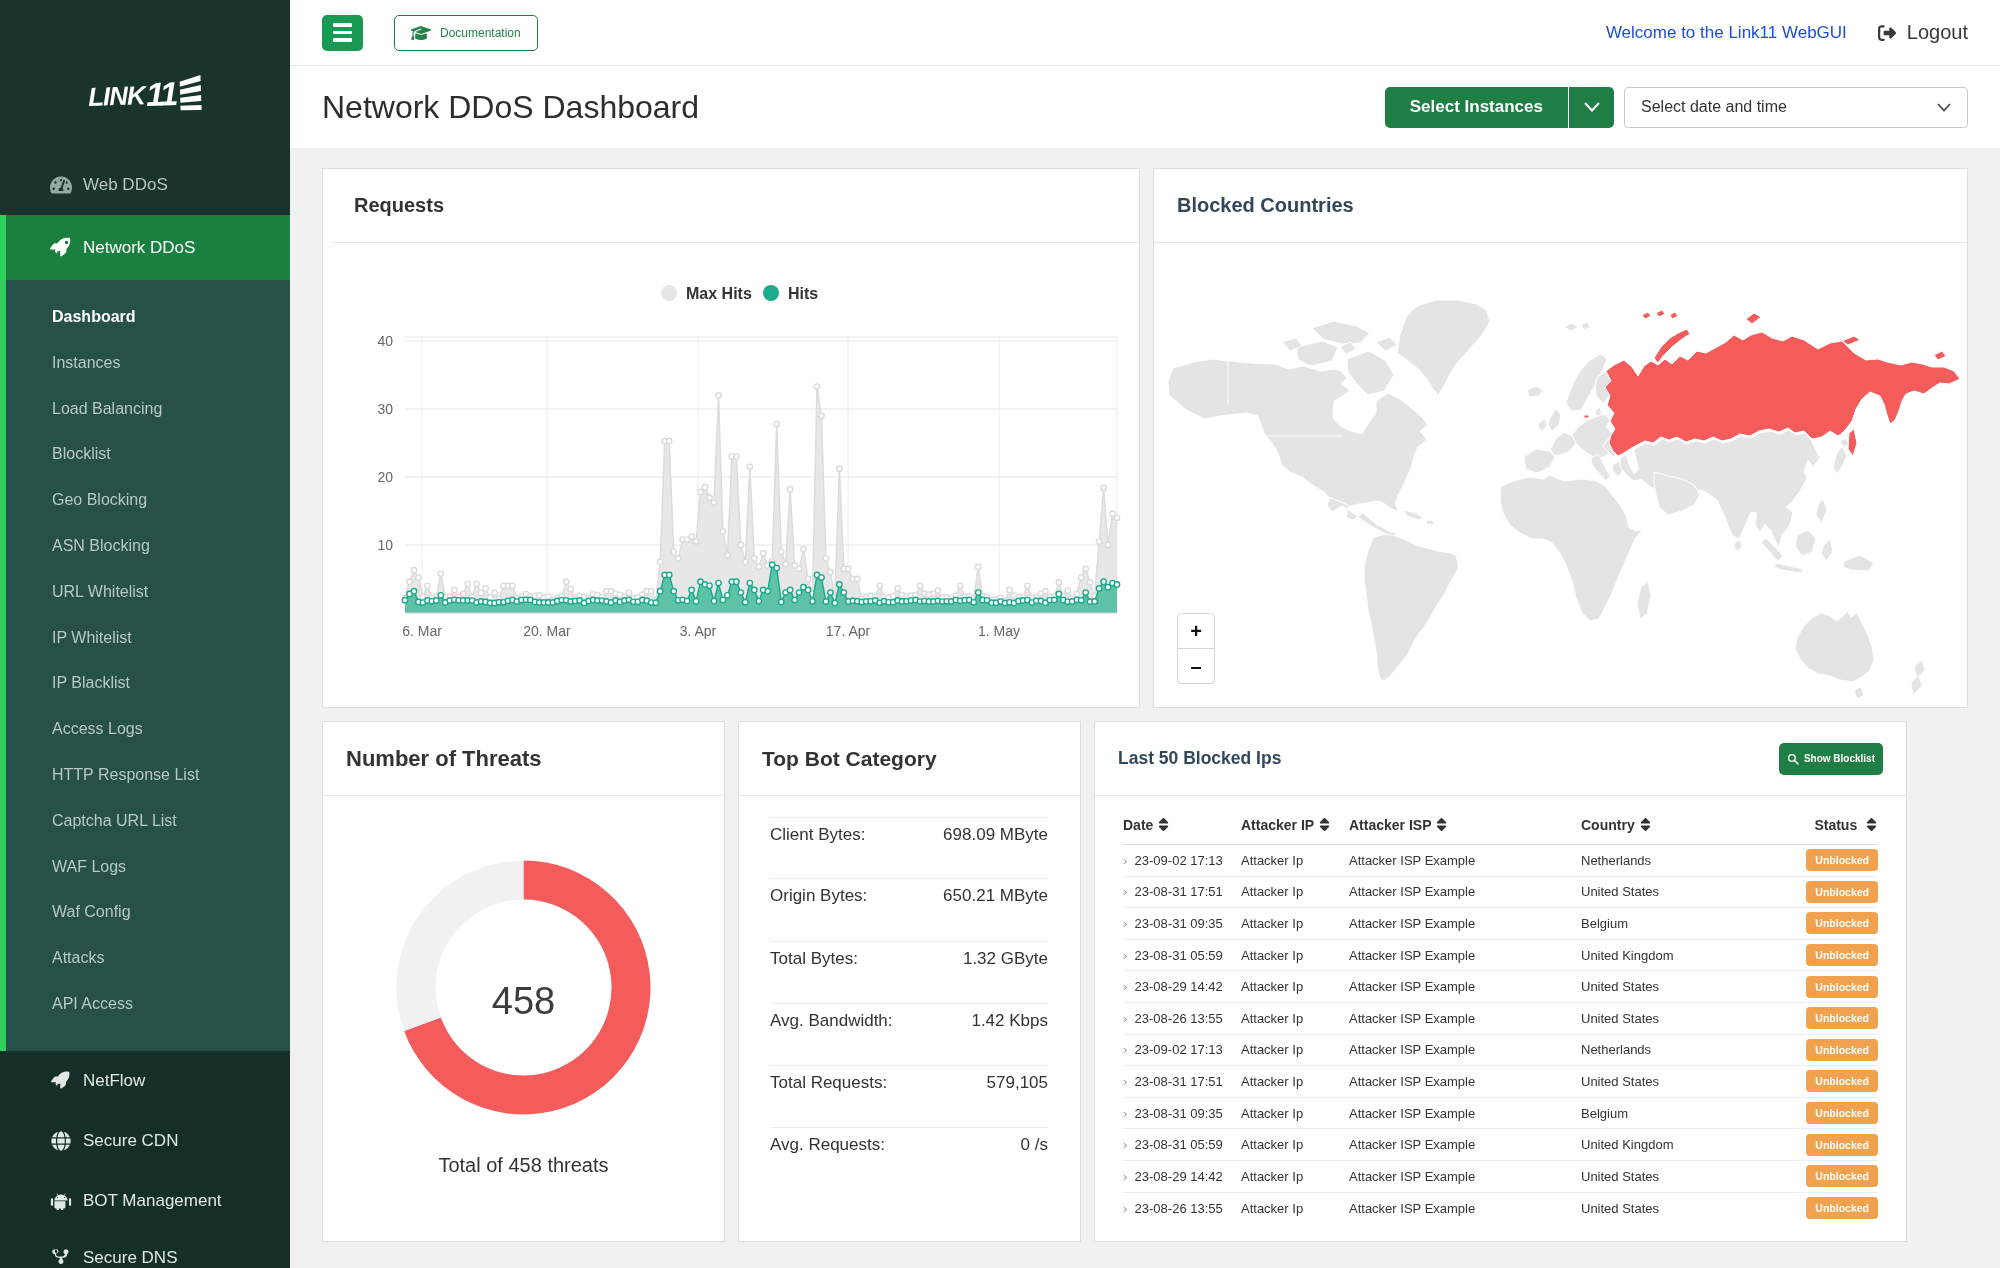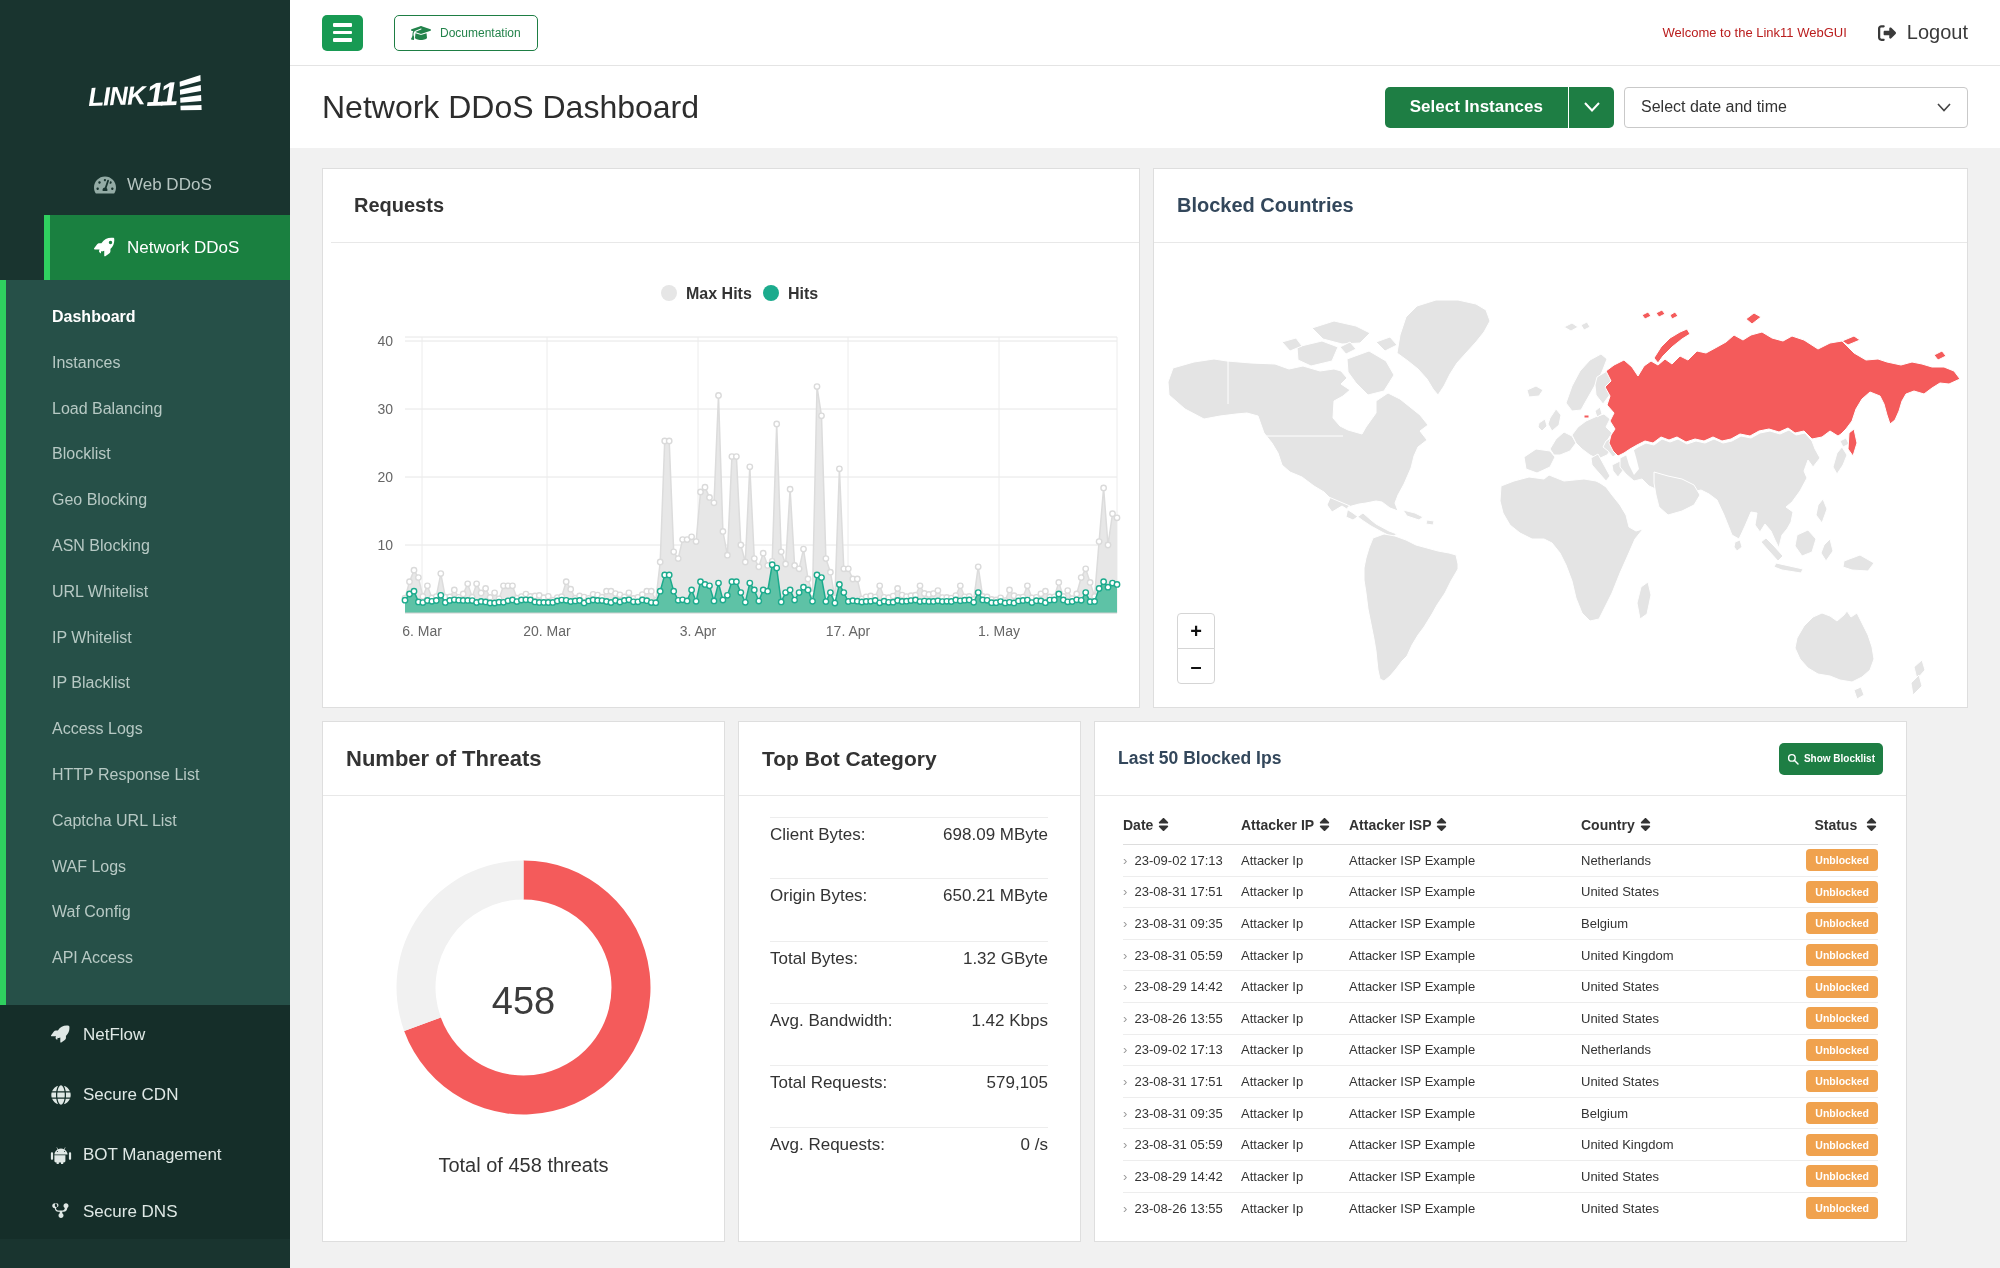--- a/index.html
+++ b/index.html
@@ -1,37 +1,37 @@
 <!DOCTYPE html>
 <html><head>
 <meta charset="utf-8">
 <style>
 * { margin:0; padding:0; box-sizing:border-box; }
 html,body { width:2000px; height:1268px; font-family:"Liberation Sans", sans-serif; background:#f1f1f1; overflow:hidden; }
 .sidebar { position:fixed; left:0; top:0; width:290px; height:1268px; background:#19342f; z-index:10; }
 .side-top { height:66px; }
 .logo { padding:4px 0 39px 88px; }
-.smenu { margin-top:0;padding-left:44px; }
+.smenu { margin-top:0; }
 .sm-item { height:60px; display:flex; align-items:center; padding-left:49px; color:#b6c5c1; font-size:17px; }
 .sm-item .ic { width:24px; color:#8aa39d; font-size:19px; display:flex; justify-content:center; }
 .sm-item.active { background:#1a8040; color:#fff; height:65px; border-left:6px solid #2fd05f; padding-left:43px; }
 .sm-item.active .ic { color:#fff; }
 .submenu { background:#265048; border-left:6px solid #2fd05f; padding:14px 0 24px 0; }
 .submenu a { display:block; height:45.8px; line-height:45.8px; padding-left:46px; color:#b7c9c4; font-size:16px; text-decoration:none; }
 .submenu a.act { color:#ffffff; font-weight:bold; }
 .side-bottom { background:#152e29; }
 .side-bottom .sm-item { color:#dfe8e5; }
 .side-bottom .sm-item .ic { color:#dfe8e5; }
 .main { margin-left:290px; }
 .topbar { height:66px; background:#fff; border-bottom:1px solid #e4e4e4; display:flex; align-items:center; padding:0 32px; }
 .burger { width:41px; height:36px; background:#189a53; border-radius:5px; border:none; display:flex; flex-direction:column; justify-content:center; align-items:center; gap:4px; }
 .burger span { display:block; width:19px; height:3.4px; background:#fff; border-radius:1px; }
 .docbtn { margin-left:31px; height:36px; padding:0 16px; background:#fff; border:1px solid #1e7e44; border-radius:5px; color:#23834b; font-size:12px; display:flex; align-items:center; gap:9px; }
 .topright { margin-left:auto; display:flex; align-items:center; }
-.welcome { color:#b91c1c; font-size:13px; }
+.welcome { color:#1d4ed8; font-size:17px; }
 .logout { margin-left:30px; display:flex; align-items:center; gap:10px; color:#3a3a3a; font-size:20px; }
 .pagehead { background:#fff; height:82px; display:flex; align-items:center; padding:0 32px; }
 .pagehead h1 { font-size:32px; font-weight:400; color:#2d2d2d; letter-spacing:0; }
 .ph-right { margin-left:auto; display:flex; align-items:center;padding-left:32px; }
 .selinst { display:flex; height:41px; border-radius:5px; overflow:hidden; }
 .selinst .m { background:#1e7e44; color:#fff; font-size:17px; font-weight:bold; display:flex; align-items:center; padding:0 25px; }
 .selinst .c { background:#1e7e44; width:46px; border-left:1px solid #fff; display:flex; align-items:center; justify-content:center; }
 .seldate { margin-left:10px; width:344px; height:41px; background:#fff; border:1px solid #c9c9c9; border-radius:4px; display:flex; align-items:center; padding:0 16px; font-size:16px; color:#333; }
 .seldate .chev { margin-left:auto; }
 .content { padding:20px 32px 0 32px; }
@@ -107,20 +107,21 @@
     <a>Geo Blocking</a>
     <a>ASN Blocking</a>
     <a>URL Whitelist</a>
     <a>IP Whitelist</a>
     <a>IP Blacklist</a>
     <a>Access Logs</a>
     <a>HTTP Response List</a>
     <a>Captcha URL List</a>
     <a>WAF Logs</a>
     <a>Waf Config</a>
+    <a>Attacks</a>
     <a>API Access</a>
   </div>
   <div class="side-bottom">
     <div class="sm-item">
         <span class="ic">
       <svg width="20" height="20" viewBox="0 0 512 512" fill="#dfe8e5">
             <path d="M156.6 384.9L125.7 354c-8.5-8.5-11.5-20.8-7.7-32.2 3-8.9 7-20.5 11.8-33.8L16 288c-6.1 0-11.6-3.4-14.3-8.8s-2.1-11.9 1.5-16.8l65.6-89.2c13.8-18.8 35.7-29.9 59-29.9l46.2 0c.9-1.5 1.8-2.9 2.8-4.3C227.9 51.6 311.7 15.4 402.5 15.5c16.5 0 33.3 1.2 50.2 3.7 8.7 1.3 15.5 8.1 16.8 16.8 13 87.1-18.7 175.7-82.5 239.5-1.4 1-2.8 1.9-4.3 2.8l0 46.2c0 23.3-11.1 45.2-29.9 59l-89.2 65.6c-4.9 3.6-11.4 4.2-16.8 1.5s-8.8-8.2-8.8-14.3l0-114.2c-13.7 4.9-25.6 8.9-34.6 11.9-11.3 3.8-23.7.9-32.2-7.7z"></path>
           </svg>
     </span>
         <span style="margin-left:10px;">NetFlow</span>

